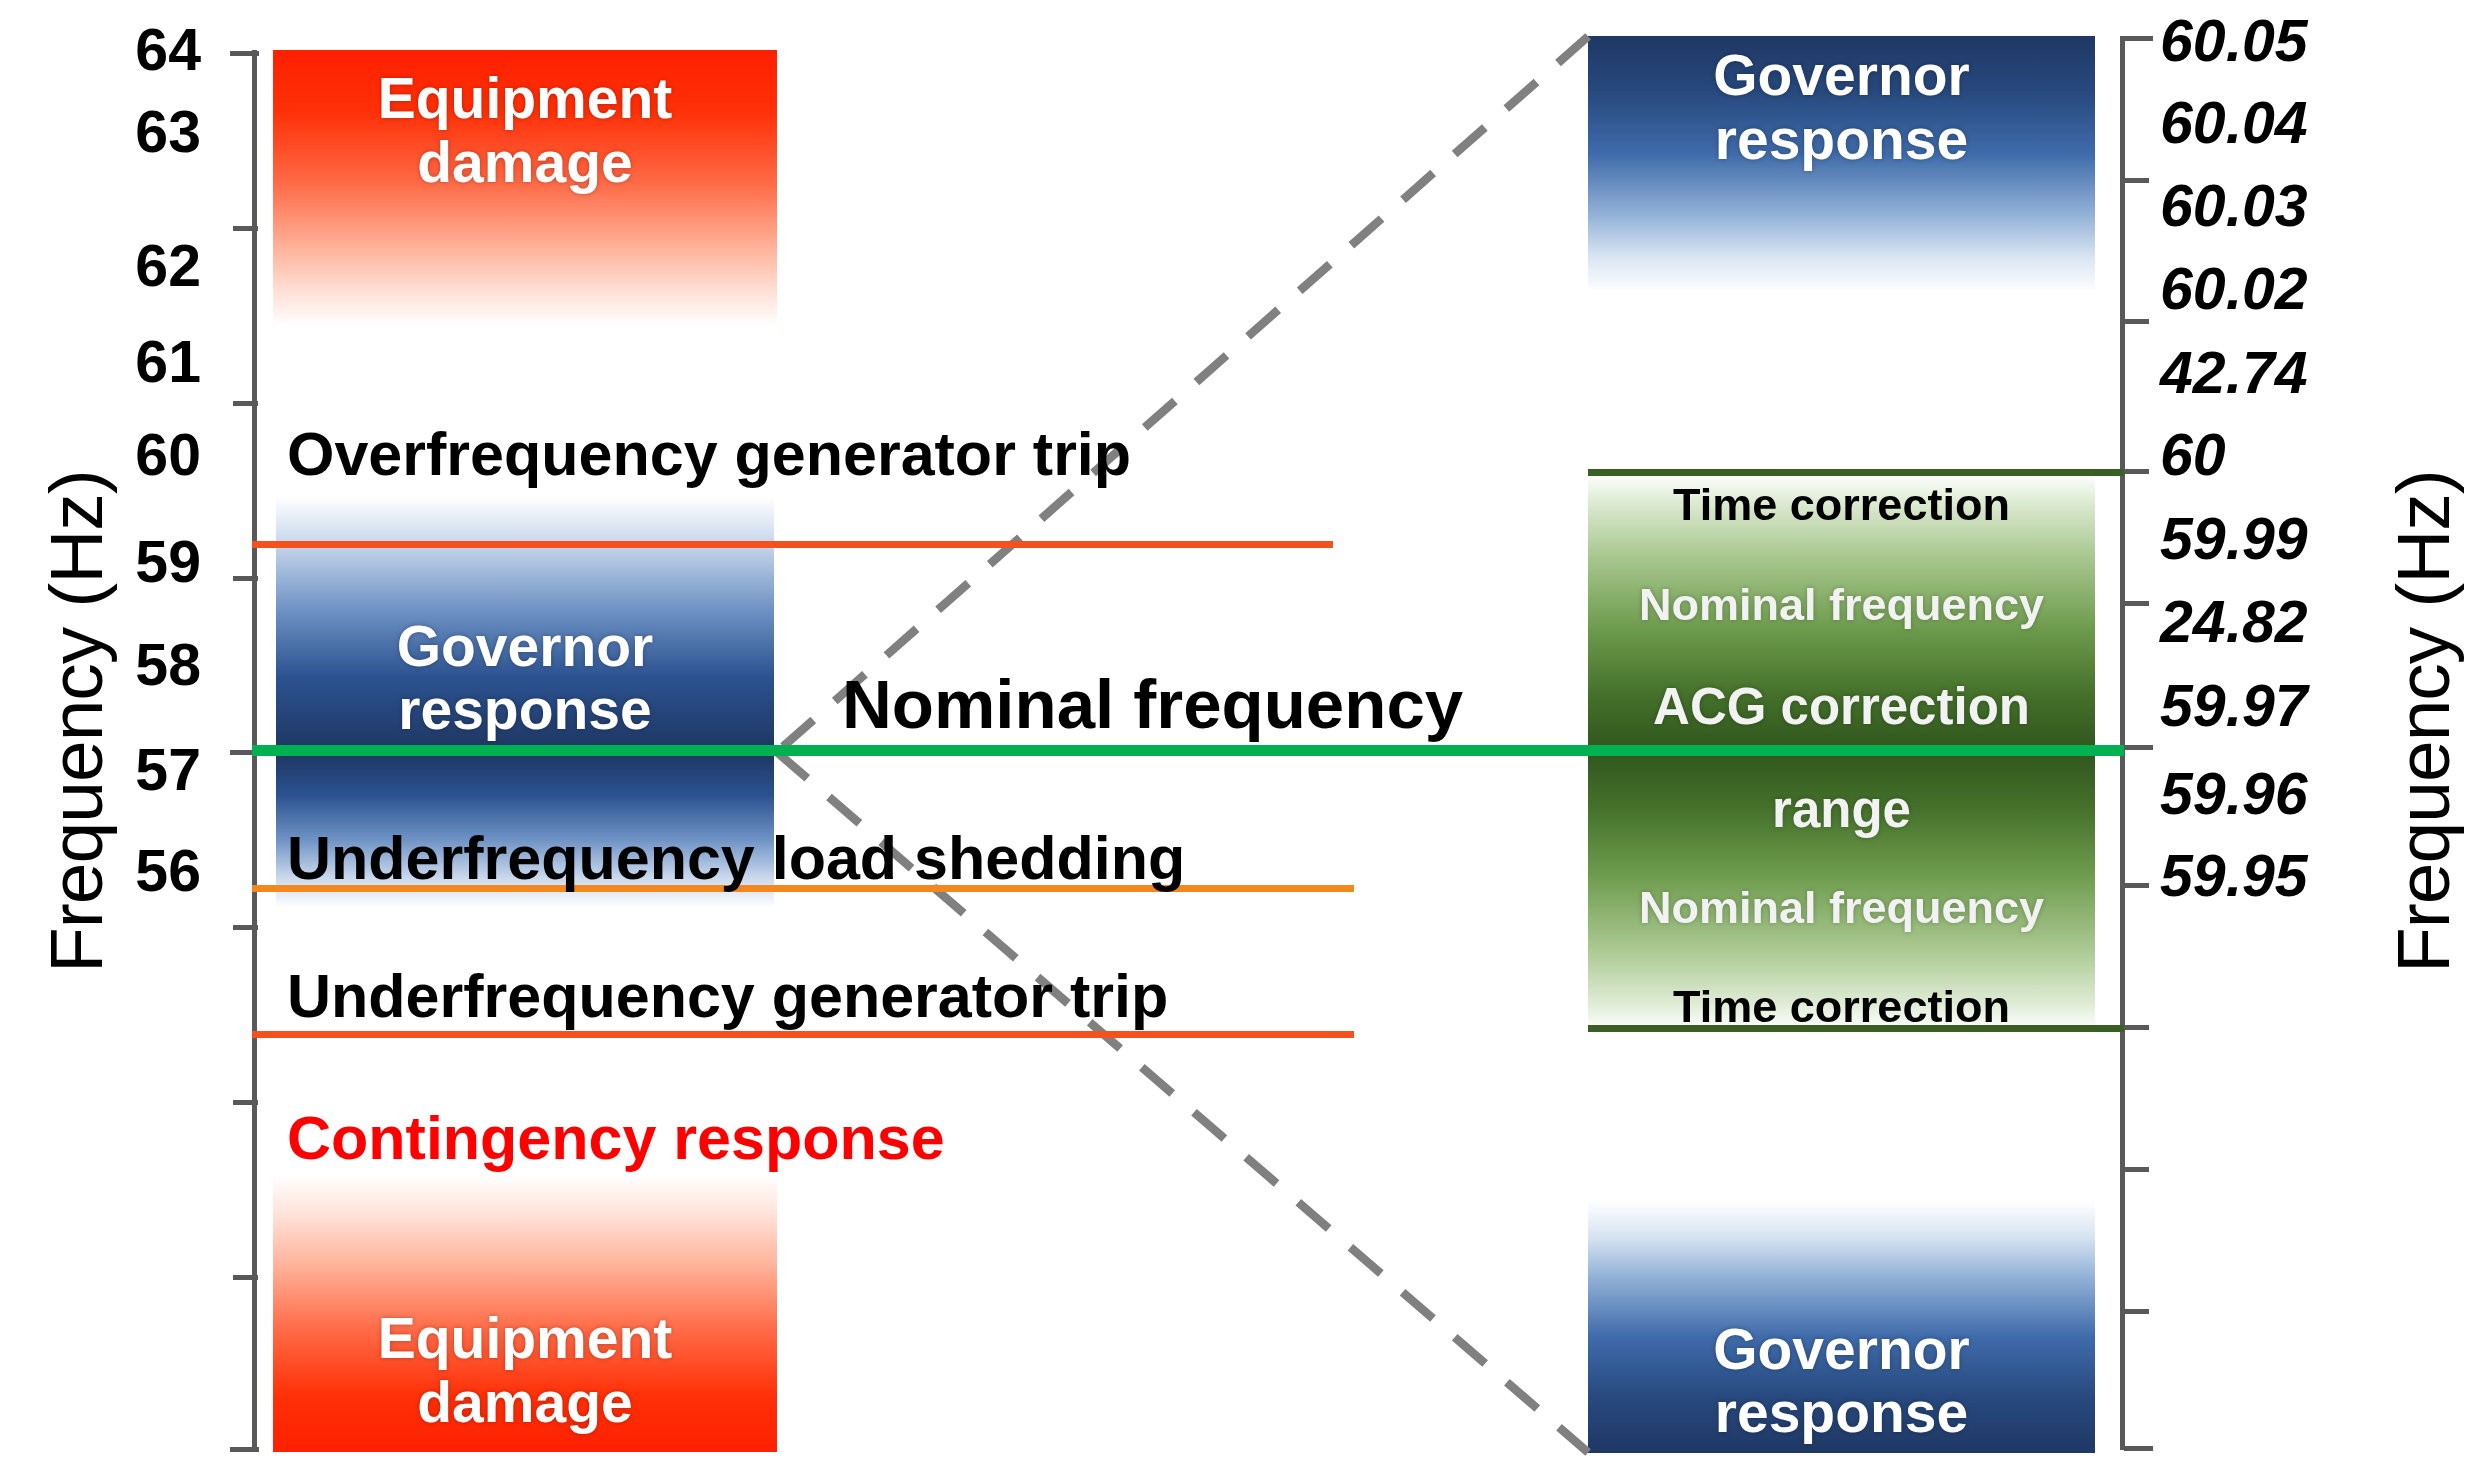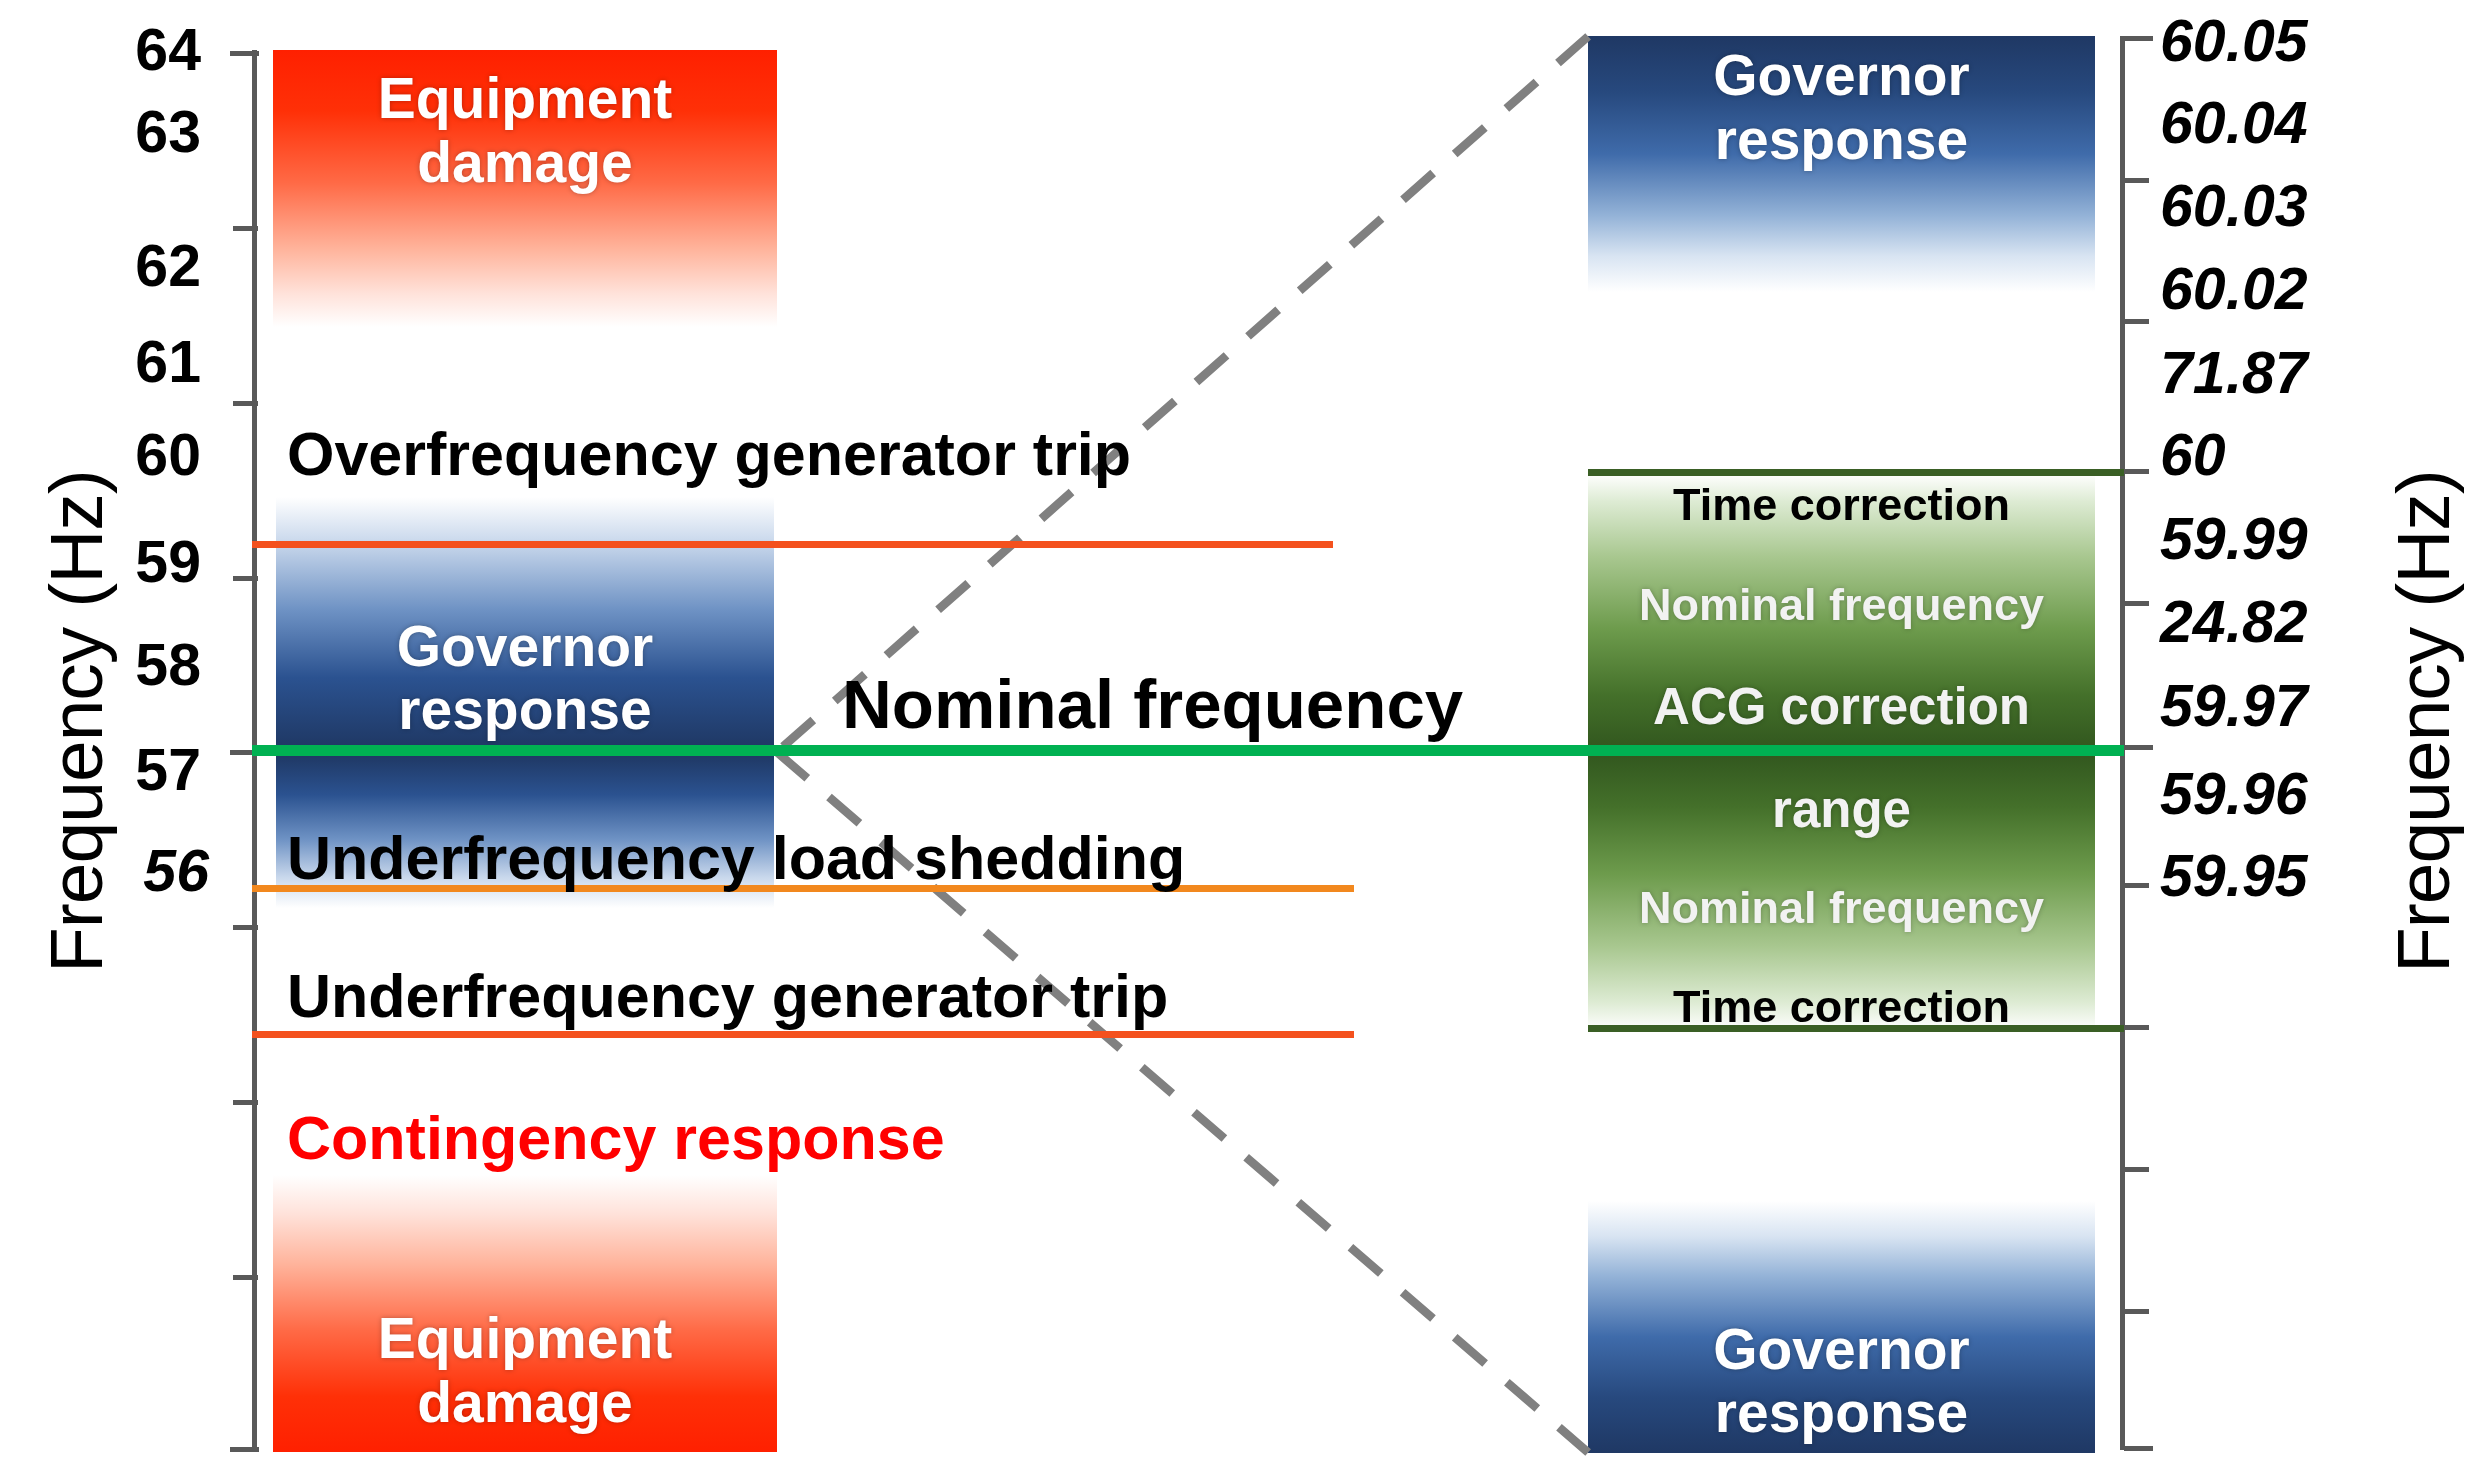--- a/index.html
+++ b/index.html
@@ -119,42 +119,42 @@
   <div class="tick major" style="left:230px;top:1447px;"></div>
 
   <div class="tnum l" style="left:67px;top:21px;width:134px;">64</div>
   <div class="tnum l" style="left:67px;top:103px;width:134px;">63</div>
   <div class="tnum l" style="left:67px;top:237px;width:134px;">62</div>
   <div class="tnum l" style="left:67px;top:333px;width:134px;">61</div>
   <div class="tnum l" style="left:67px;top:426px;width:134px;">60</div>
   <div class="tnum l" style="left:67px;top:533px;width:134px;">59</div>
   <div class="tnum l" style="left:67px;top:636px;width:134px;">58</div>
   <div class="tnum l" style="left:67px;top:741px;width:134px;">57</div>
-  <div class="tnum l" style="left:75px;top:842px;width:134px;font-style:italic;">56</div>
+  <div class="tnum l" style="left:67px;top:842px;width:134px;">56</div>
 
   <div id="right-axis-title" class="axlabel">Frequency (Hz)</div>
   <div id="right-spine" class="spine"></div>
 
   <div class="tick major" style="left:2124px;top:36px;"></div>
   <div class="tick" style="left:2124px;top:178px;"></div>
   <div class="tick" style="left:2124px;top:319px;"></div>
   <div class="tick" style="left:2124px;top:469px;"></div>
   <div class="tick" style="left:2124px;top:601px;"></div>
   <div class="tick major" style="left:2124px;top:745px;"></div>
   <div class="tick" style="left:2124px;top:883px;"></div>
   <div class="tick" style="left:2124px;top:1025px;"></div>
   <div class="tick" style="left:2124px;top:1167px;"></div>
   <div class="tick" style="left:2124px;top:1309px;"></div>
   <div class="tick major" style="left:2124px;top:1446px;"></div>
 
   <div class="tnum r" style="left:2160px;top:11.5px;">60.05</div>
   <div class="tnum r" style="left:2160px;top:94px;">60.04</div>
   <div class="tnum r" style="left:2160px;top:177px;">60.03</div>
   <div class="tnum r" style="left:2160px;top:260px;">60.02</div>
-  <div class="tnum r" style="left:2160px;top:344px;">71.87</div>
+  <div class="tnum r" style="left:2160px;top:344px;">42.74</div>
   <div class="tnum r" style="left:2160px;top:426px;">60</div>
   <div class="tnum r" style="left:2160px;top:510px;">59.99</div>
   <div class="tnum r" style="left:2160px;top:593px;">24.82</div>
   <div class="tnum r" style="left:2160px;top:677px;">59.97</div>
   <div class="tnum r" style="left:2160px;top:765px;">59.96</div>
   <div class="tnum r" style="left:2160px;top:847px;">59.95</div>
 
   <div id="box-eq-top" class="box">
     <span>Equipment</span>
     <span>damage</span>

